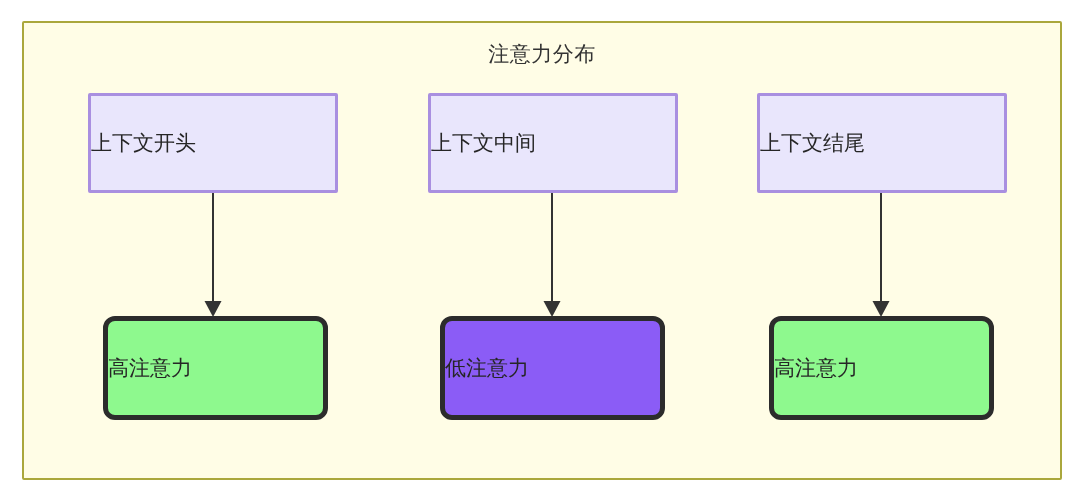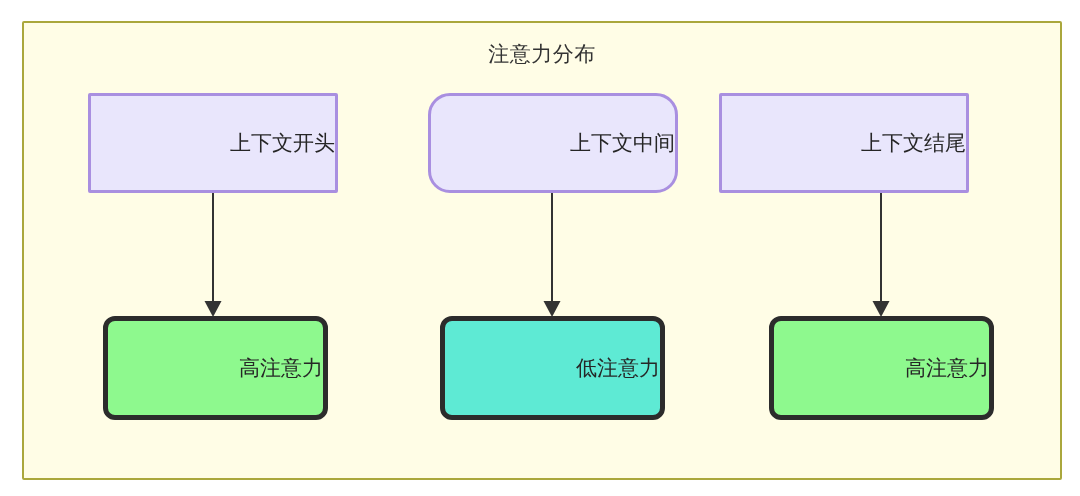--- a/index.html
+++ b/index.html
@@ -48,21 +48,21 @@
     letter-spacing: 0.5px;
     white-space: nowrap;
   }
 
   
   .node {
     position: absolute;
     box-sizing: border-box;
     display: flex;
     align-items: center;
-    justify-content: flex-end;
+    justify-content: flex-start;
     text-align: center;
     color: #262626;
     white-space: nowrap;
   }
 
   .node-top {
     width: 250px;
     height: 100px;
     top: 93px;
     background: #e9e6fc;
@@ -76,25 +76,25 @@
     width: 225px;
     height: 104px;
     top: 316px;
     border: 5px solid #2c2c2c;
     border-radius: 12px;
     font-size: 21px;
     line-height: 26px;
   }
 
   .fill-green { background: #8ef98e; }
-  .fill-pink  { background: #5eead4; }
+  .fill-pink  { background: #8b5cf6; }
 
   .col-1 { left: 88px; }
-  .col-2 { left: 428px; border-radius: 22px; }
-  .col-3 { left: 719px; }
+  .col-2 { left: 428px; }
+  .col-3 { left: 757px; }
 
   .bcol-1 { left: 103px; }
   .bcol-2 { left: 440px; }
   .bcol-3 { left: 769px; }
 
   
   #edges {
     position: absolute;
     left: 0;
     top: 0;

